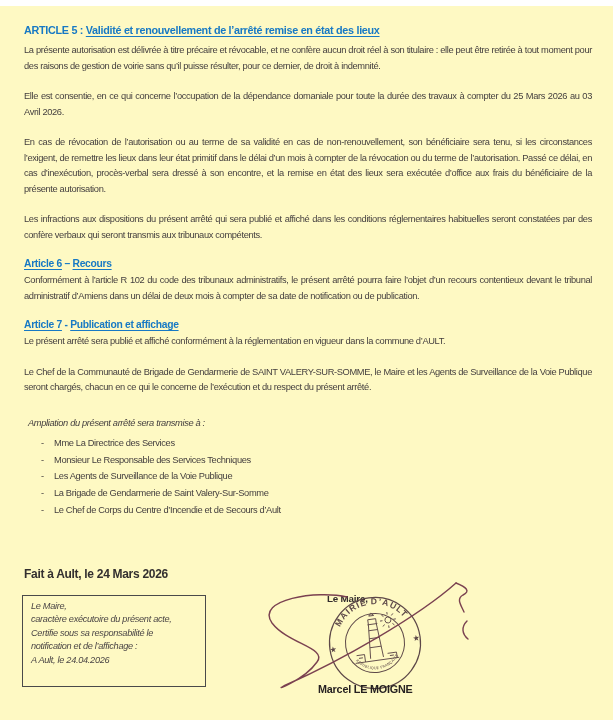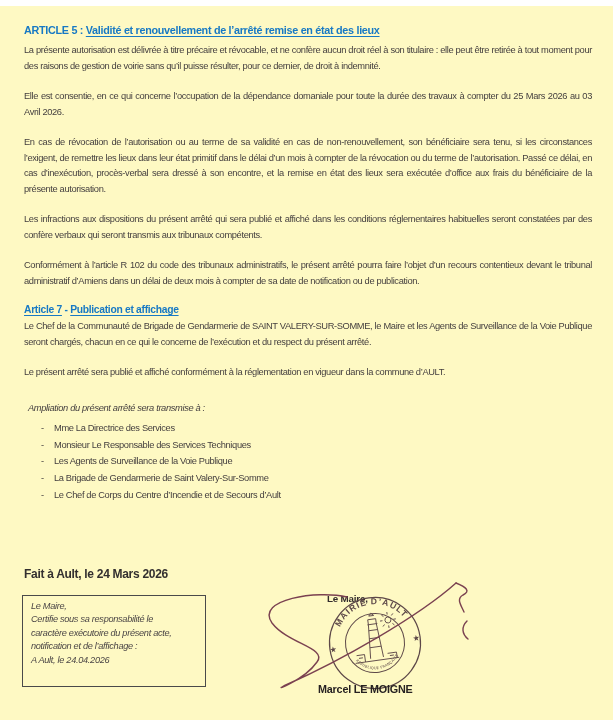--- a/index.html
+++ b/index.html
@@ -46,25 +46,26 @@
 <div class="page">
   <div class="content">
 
     <div class="h h5"><span>ARTICLE 5 : </span><span class="u">Validité et renouvellement de l’arrêté remise en état des lieux</span></div>
 
     <p class="para">La présente autorisation est délivrée à titre précaire et révocable, et ne confère aucun droit réel à son titulaire : elle peut être retirée à tout moment pour des raisons de gestion de voirie sans qu’il puisse résulter, pour ce dernier, de droit à indemnité.</p>
     <p class="para">Elle est consentie, en ce qui concerne l’occupation de la dépendance domaniale pour toute la durée des travaux à compter du 25 Mars 2026 au 03 Avril 2026.</p>
     <p class="para">En cas de révocation de l’autorisation ou au terme de sa validité en cas de non-renouvellement, son bénéficiaire sera tenu, si les circonstances l’exigent, de remettre les lieux dans leur état primitif dans le délai d’un mois à compter de la révocation ou du terme de l’autorisation. Passé ce délai, en cas d’inexécution, procès-verbal sera dressé à son encontre, et la remise en état des lieux sera exécutée d’office aux frais du bénéficiaire de la présente autorisation.</p>
     <p class="para">Les infractions aux dispositions du présent arrêté qui sera publié et affiché dans les conditions réglementaires habituelles seront constatées par des confère verbaux qui seront transmis aux tribunaux compétents.</p>
 
+    <div class="h hA"><span class="u">Article 6</span><span> – </span><span class="u">Recours</span></div>
     <p class="para">Conformément à l’article R 102 du code des tribunaux administratifs, le présent arrêté pourra faire l’objet d’un recours contentieux devant le tribunal administratif d’Amiens dans un délai de deux mois à compter de sa date de notification ou de publication.</p>
 
     <div class="h hA"><span class="u">Article  7</span><span> - </span><span class="u">Publication et affichage</span></div>
+    <p class="para">Le présent arrêté sera publié et affiché conformément à la réglementation en vigueur dans la commune d’AULT.</p>
     <p class="para">Le Chef de la Communauté de Brigade de Gendarmerie de SAINT VALERY-SUR-SOMME, le Maire et les Agents de Surveillance de la Voie Publique seront chargés, chacun en ce qui le concerne de l’exécution et du respect du présent arrêté.</p>
-    <p class="para">Le présent arrêté sera publié et affiché conformément à la réglementation en vigueur dans la commune d’AULT.</p>
 
     <div class="ampl-intro">Ampliation du présent arrêté sera transmise à :</div>
     <div class="ampl-list">
       <div class="ampl-item">
           <span class="dash">-</span>
           <span>Mme La Directrice des Services</span>
         </div>
       <div class="ampl-item">
           <span class="dash">-</span>
           <span>Monsieur Le Responsable des Services Techniques</span>
@@ -81,22 +82,22 @@
           <span class="dash">-</span>
           <span>Le Chef de Corps du Centre d’Incendie et de Secours d’Ault</span>
         </div>
     </div>
   </div>
 
   <div class="fait">Fait à Ault, le 24 Mars 2026</div>
 
   <div class="certify-box">
     <div>Le Maire,</div>
+    <div>caractère exécutoire du présent acte,</div>
     <div>Certifie sous sa responsabilité le</div>
-    <div>caractère exécutoire du présent acte,</div>
     <div>notification et de l’affichage :</div>
     <div>A Ault, le 24.04.2026</div>
   </div>
 
   <svg class="sig-svg" viewBox="0 555 613 165">
 
     <text x="327" y="596" font-family="Liberation Sans, sans-serif" font-size="9.8" font-weight="bold" fill="#332c2c" letter-spacing="-0.2">Le Maire,</text>
 
     <g transform="rotate(-8 375 637)">
       <circle cx="375" cy="637" r="45.5" class="stamp-stroke" stroke-width="1.2"></circle>

